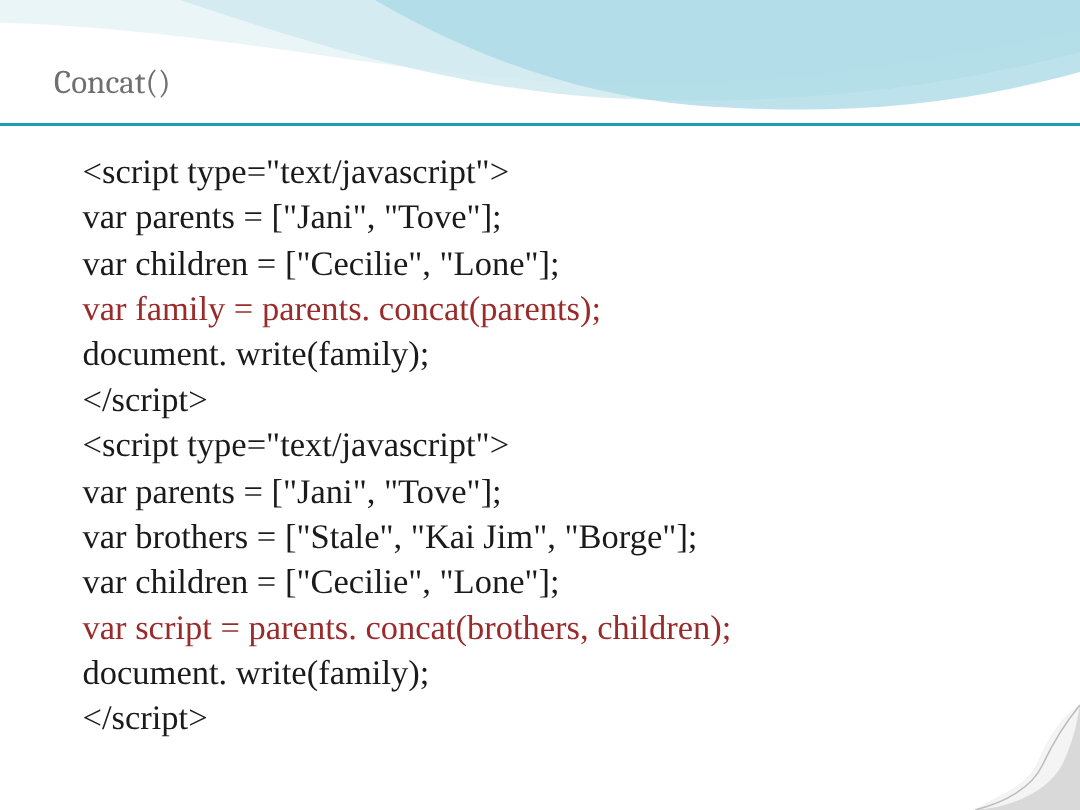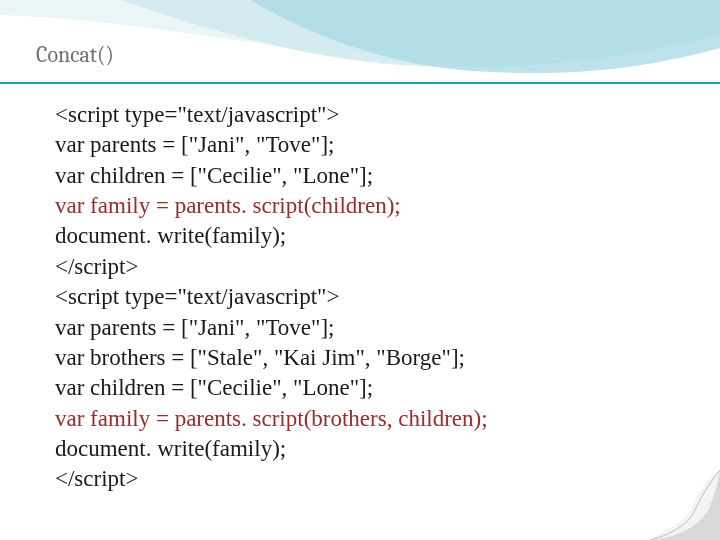--- a/index.html
+++ b/index.html
@@ -72,28 +72,28 @@
 </div>
 
 <div class="title-line"></div>
 
 <div class="title">Concat()</div>
 
 <div class="content">
   <div>&lt;script type="text/javascript"&gt;</div>
   <div>var parents = ["Jani", "Tove"];</div>
   <div>var children = ["Cecilie", "Lone"];</div>
-  <div class="darkred">var family = parents. script(children);</div>
+  <div class="darkred">var family = parents. concat(parents);</div>
   <div>document. write(family);</div>
   <div><span>&lt;/scr</span><span>ipt&gt;</span></div>
   <div>&lt;script type="text/javascript"&gt;</div>
   <div>var parents = ["Jani", "Tove"];</div>
   <div>var brothers = ["Stale", "Kai Jim", "Borge"];</div>
   <div>var children = ["Cecilie", "Lone"];</div>
-  <div class="darkred">var family = parents. script(brothers, children);</div>
+  <div class="darkred">var script = parents. concat(brothers, children);</div>
   <div>document. write(family);</div>
   <div><span>&lt;/scr</span><span>ipt&gt;</span></div>
 </div>
 
 <div class="corner-curl">
   <svg width="90" height="90" viewBox="0 0 90 90">
     <path d="M 90 20 L 90 90 L 20 90 C 35 80 55 75 62 58 C 70 40 78 28 90 20 Z" fill="#d9d9d9"></path>
     <path d="M 90 20 C 78 28 70 40 62 58 C 55 75 35 80 20 90 C 45 88 68 78 78 60 C 85 46 88 32 90 20 Z" fill="#f4f4f4"></path>
     <path d="M 90 20 C 80 32 72 45 65 60 C 58 75 40 85 20 90" fill="none" stroke="#bcbcbc" stroke-width="1"></path>
   </svg>

